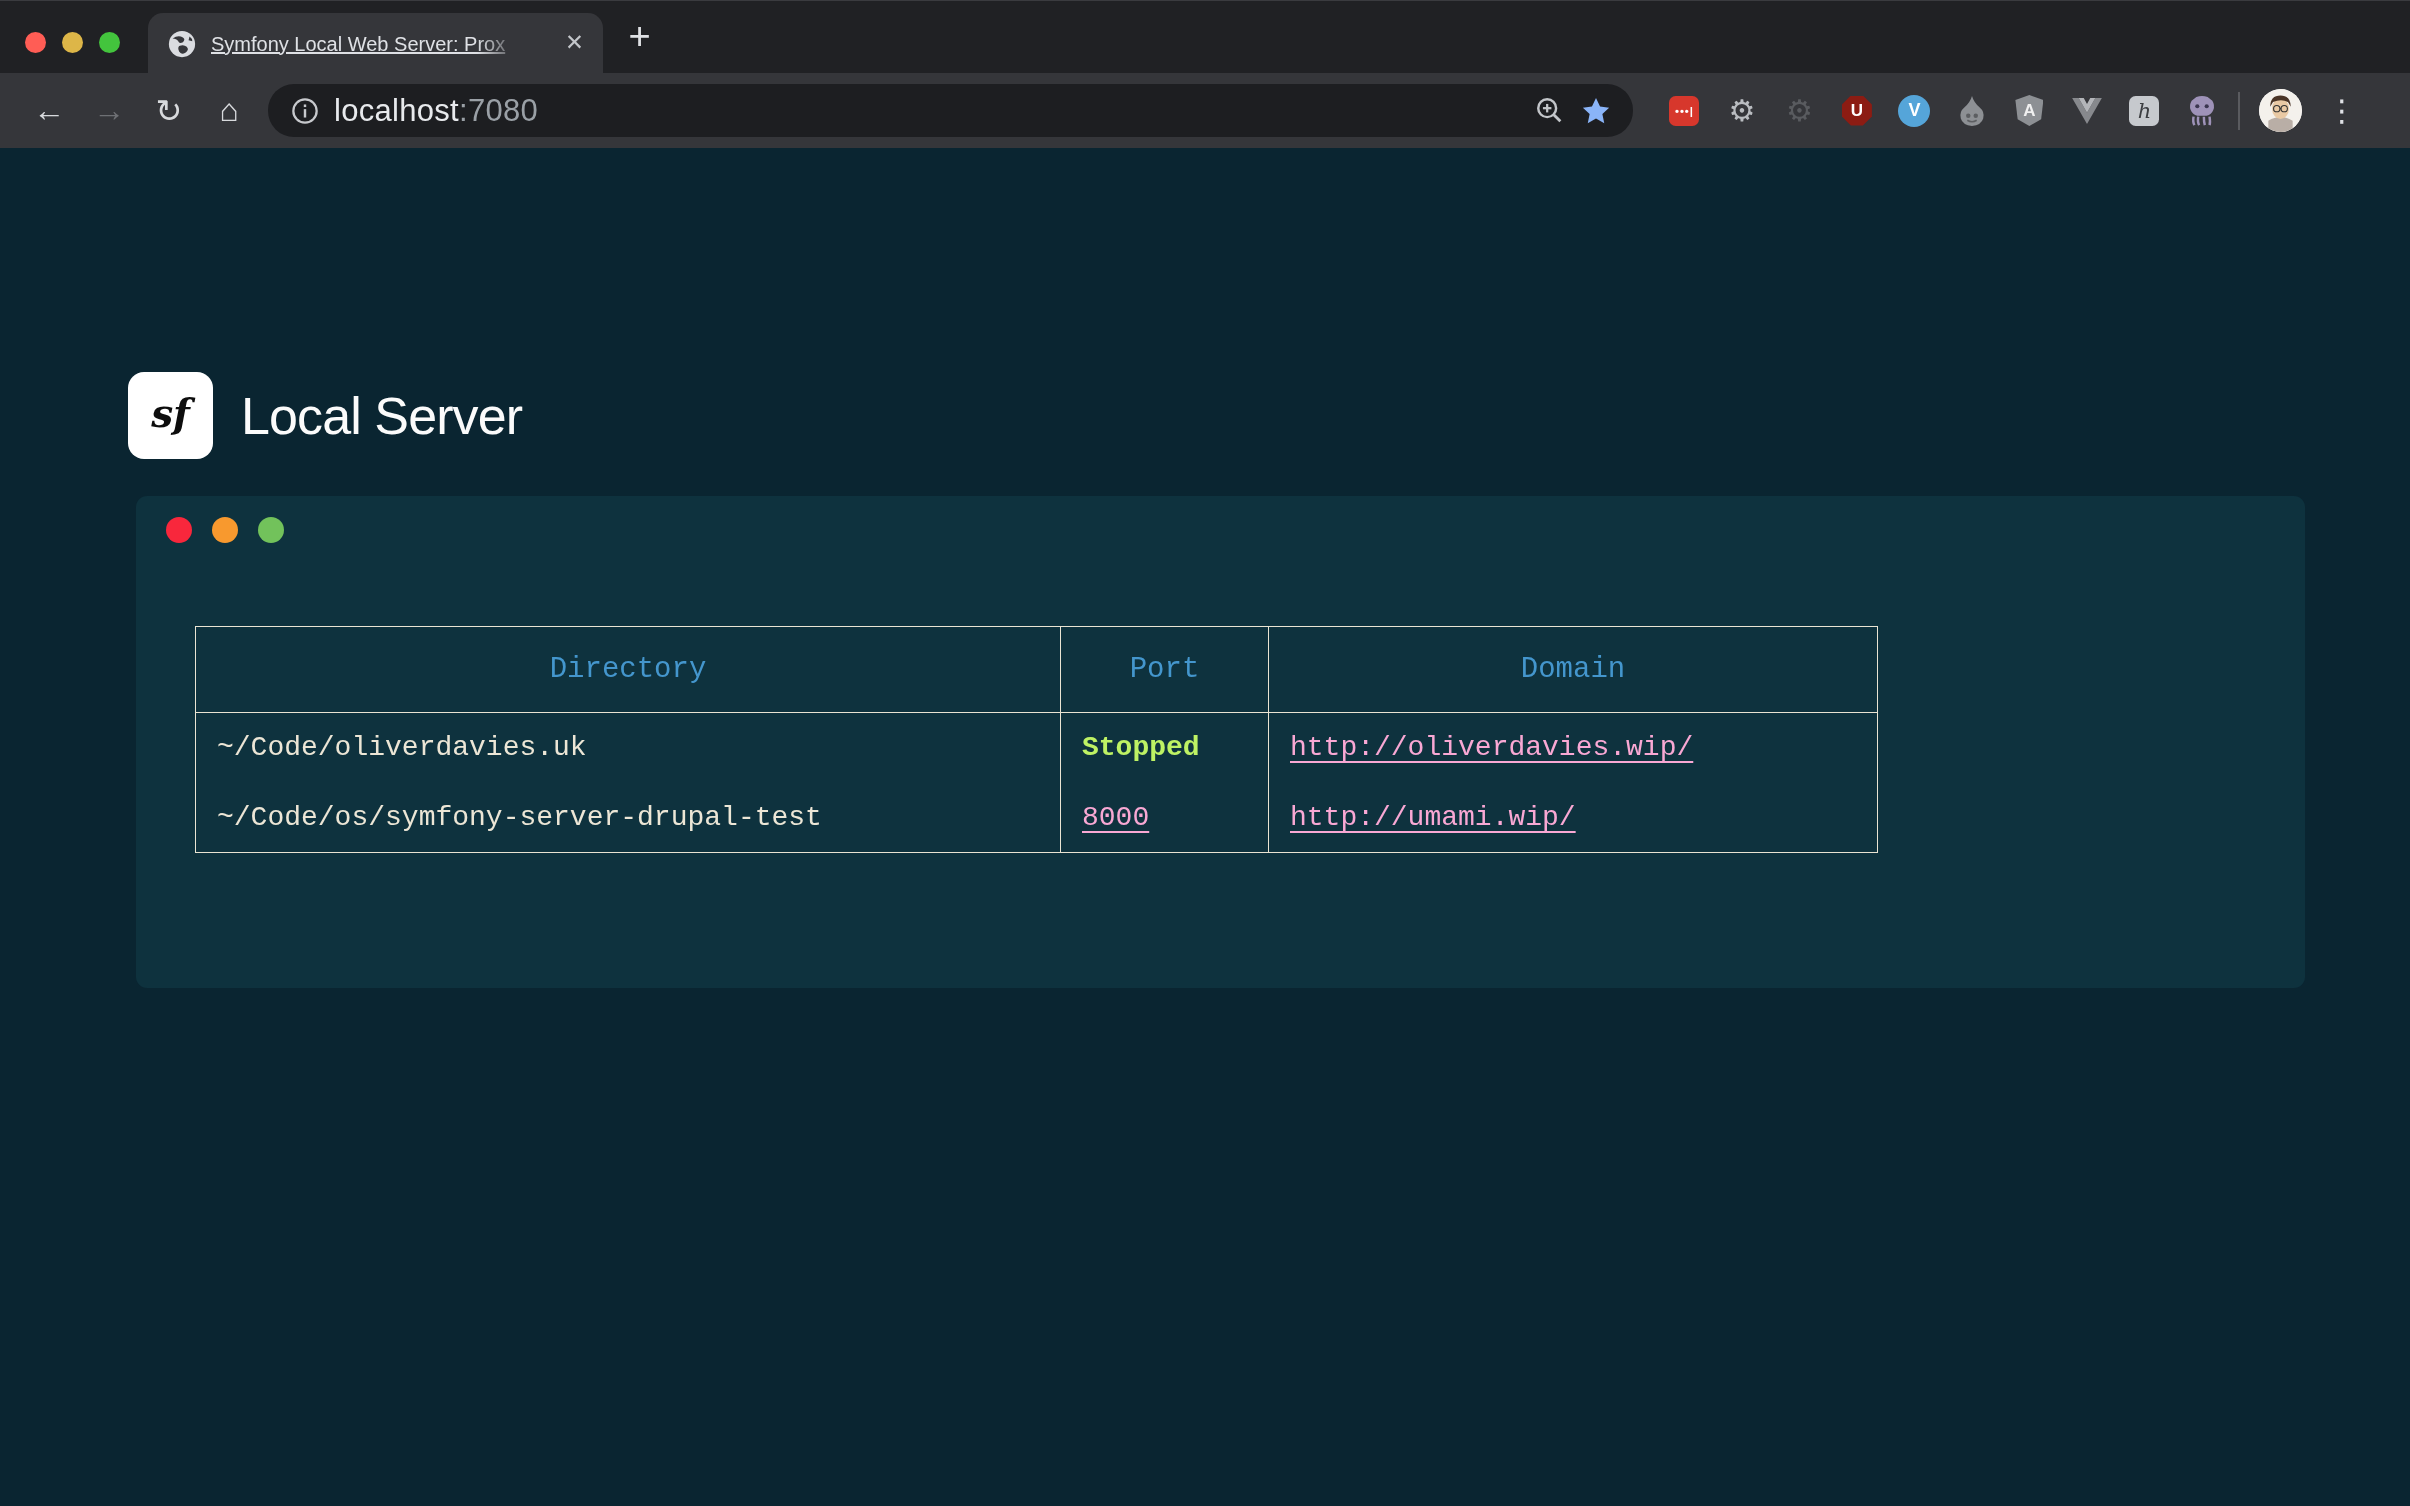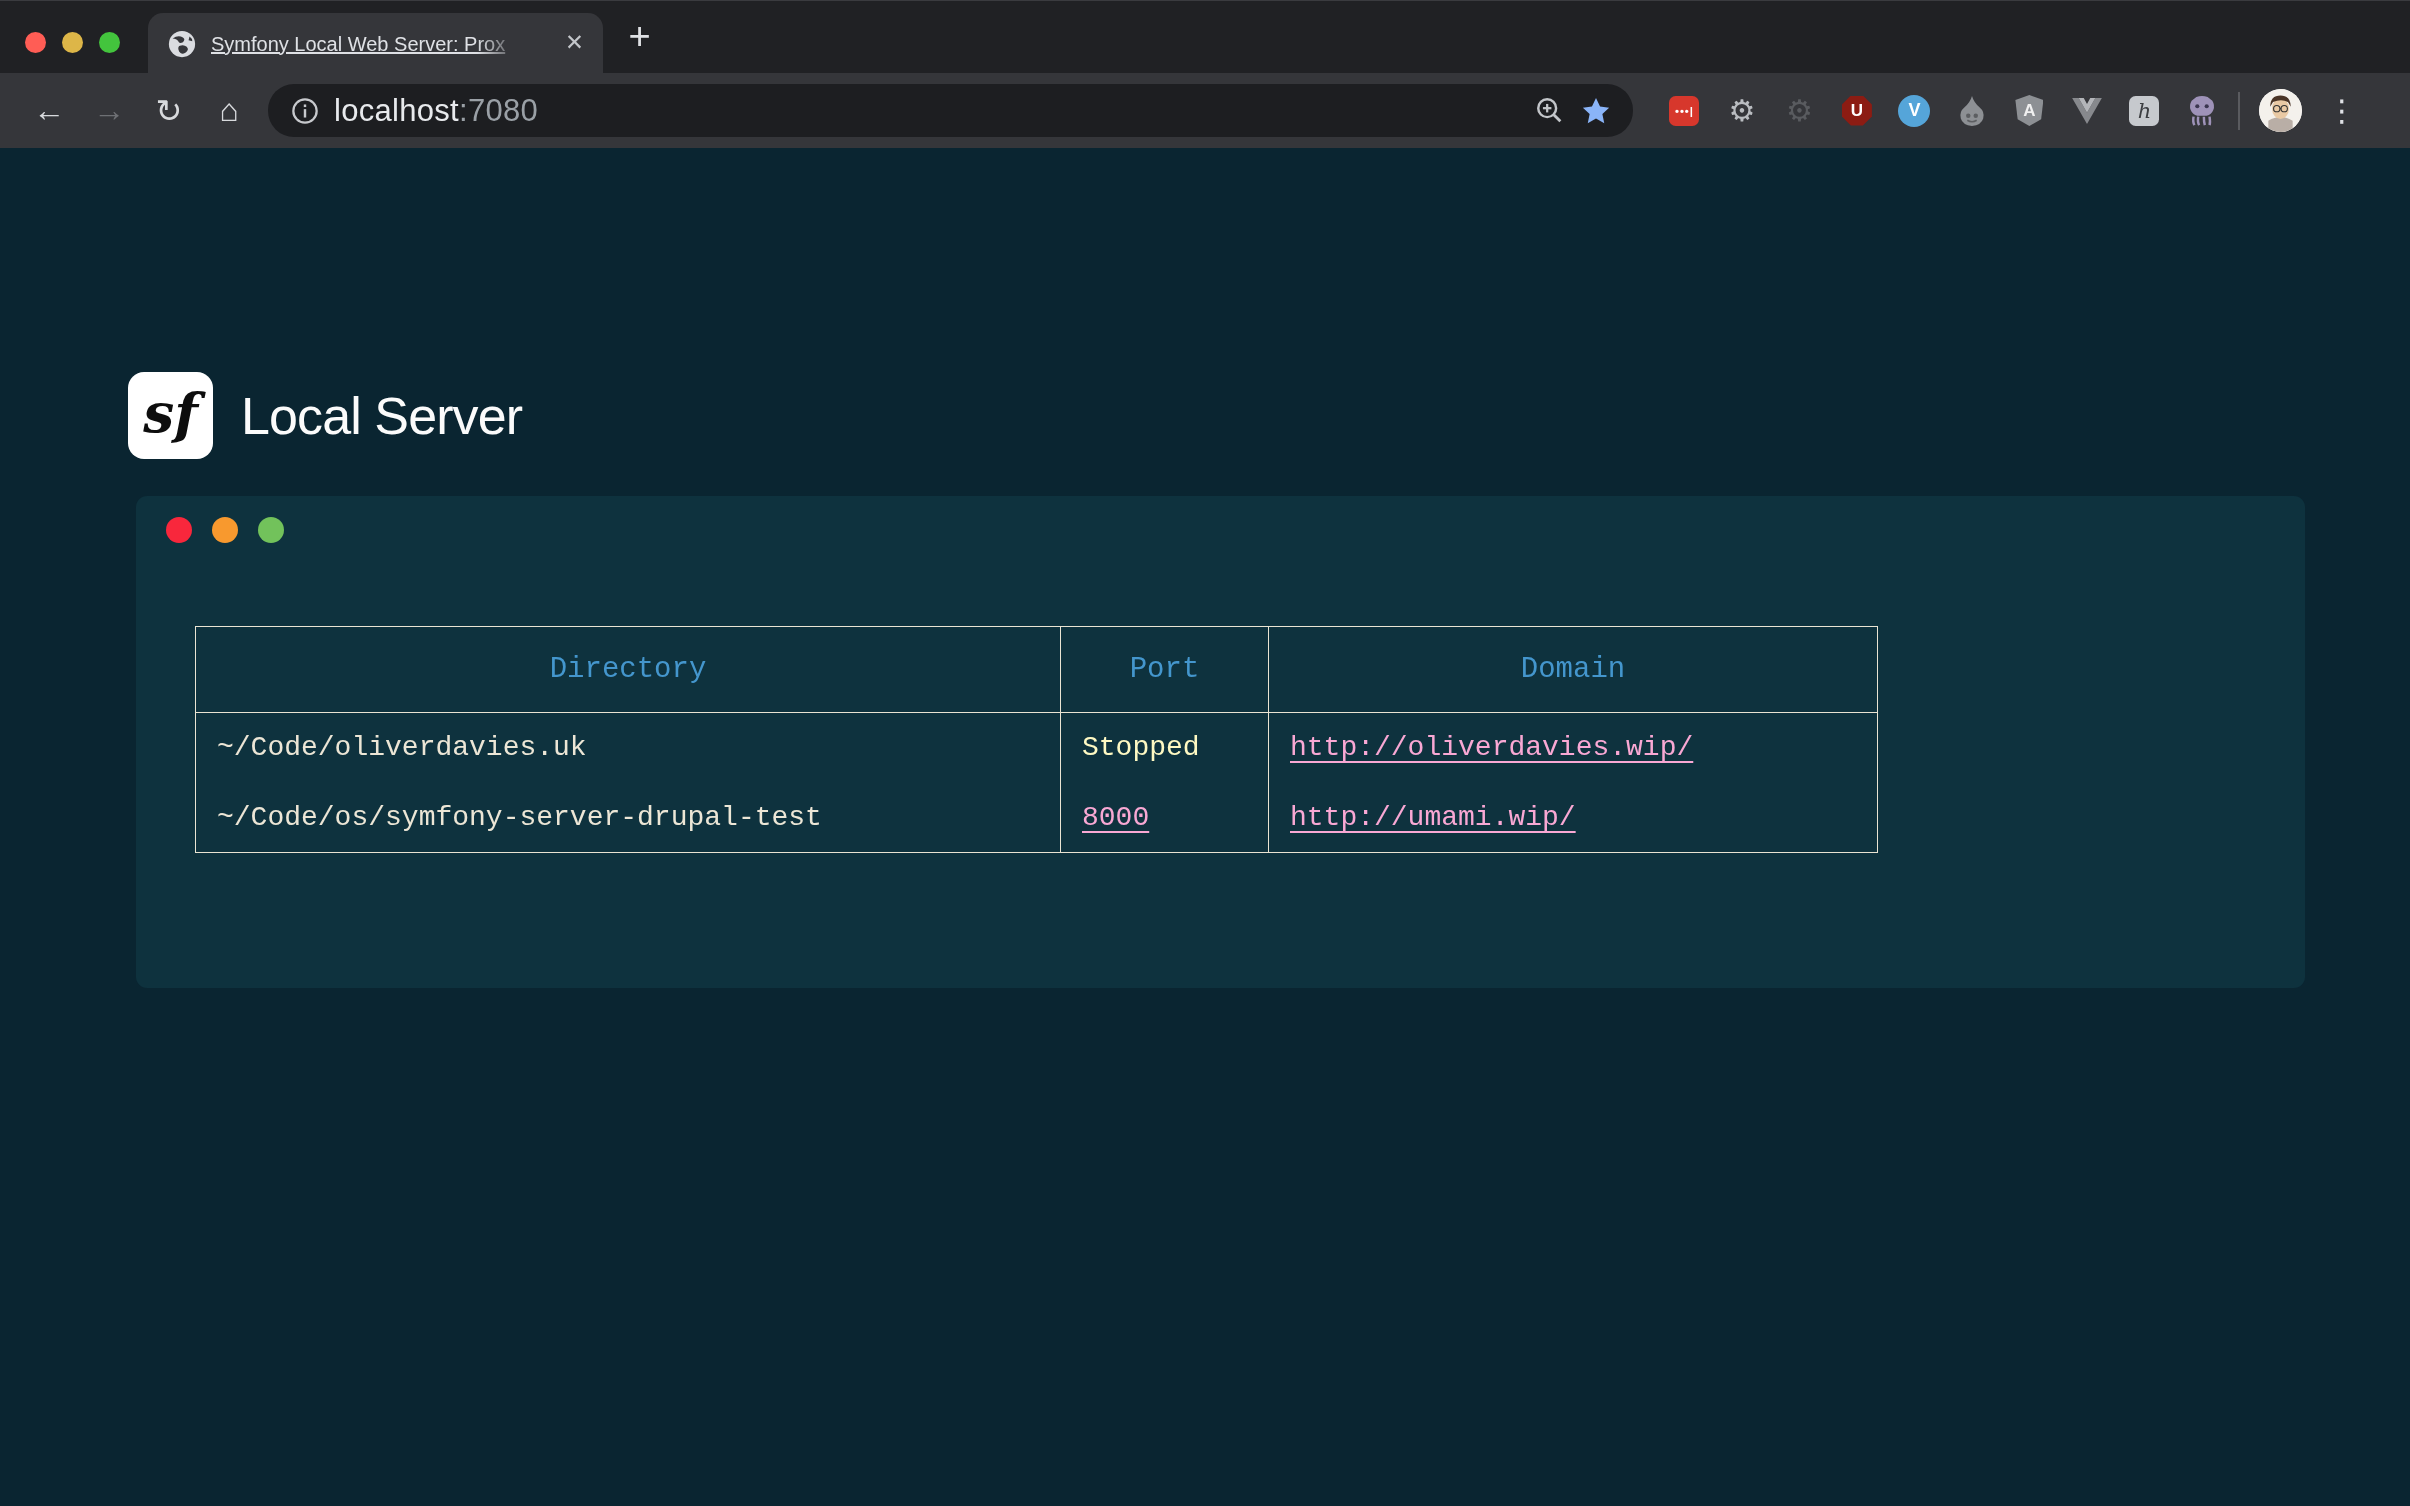--- a/index.html
+++ b/index.html
@@ -48,40 +48,40 @@
   .sep { width:1.9px; height:38px; background:#5a5b5f; margin:0 19px; }
   .avatar { width:43px; height:43px; border-radius:50%; overflow:hidden; background:#fff; }
   .kebab { color:#dfe1e5; font-size:30px; margin-left:21px; width:38px; text-align:center; }
 
   
   .page { position:relative; height:1356px; background:#0a2531; }
   .brand { position:absolute; left:128px; top:224px; display:flex; align-items:center; gap:28px; }
   .logo-box { width:85px; height:87px; background:#ffffff; border-radius:16px;
               display:flex; align-items:center; justify-content:center; }
   .logo-sf { font-family:"DejaVu Serif", serif; font-style:italic; font-weight:700;
-             font-size:55px; color:#0d0d0d; transform:translateY(-2.8px); }
+             font-size:39px; color:#0d0d0d; transform:translateY(-2.8px); }
   .page-title { font-size:52px; font-weight:300; color:#fbfbfb; letter-spacing:-0.9px; }
 
   .card { position:absolute; left:136px; top:348px; width:2169px; height:492px;
           background:#0e323e; border-radius:11.3px; }
   .card-dots { position:absolute; left:30px; top:21px; display:flex; gap:20px; }
   .card-dot { width:26px; height:26px; border-radius:50%; }
 
   table.server-table { position:absolute; left:59px; top:130px; width:1683px;
           border-collapse:collapse; table-layout:fixed;
           font-family:"Liberation Mono", "DejaVu Sans Mono", monospace;
           font-size:28px; color:#ece6d6; border:1.9px solid #eae4d3; }
   .server-table th { height:86px; font-weight:normal; color:#4496cd; text-align:center;
           border-left:1.9px solid #eae4d3; border-right:1.9px solid #eae4d3;
           border-bottom:1.9px solid #eae4d3; font-size:29px; }
   .server-table td { height:70px; padding-left:21px; text-align:left; vertical-align:middle;
           border-left:1.9px solid #eae4d3; border-right:1.9px solid #eae4d3; }
   .server-table a { color:#f9a8d4; text-decoration-thickness:1.9px;
           text-underline-offset:5.6px; }
-  .status { color:#fef9c3; }
+  .status { color:#bef264;font-weight:bold; }
 
   svg { display:block; }
 </style>
 </head>
 <body>
 
 <div class="tabstrip">
   <div class="lights">
     <div class="light" style="background:#ff5d55"></div>
     <div class="light" style="background:#ddb648"></div>

